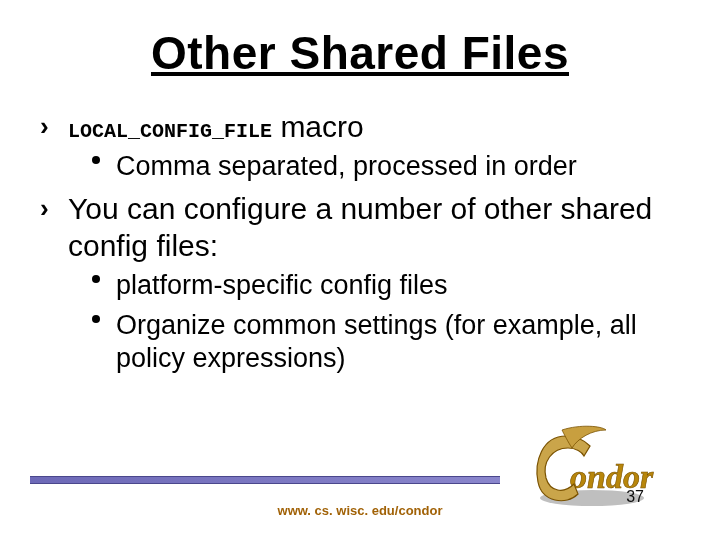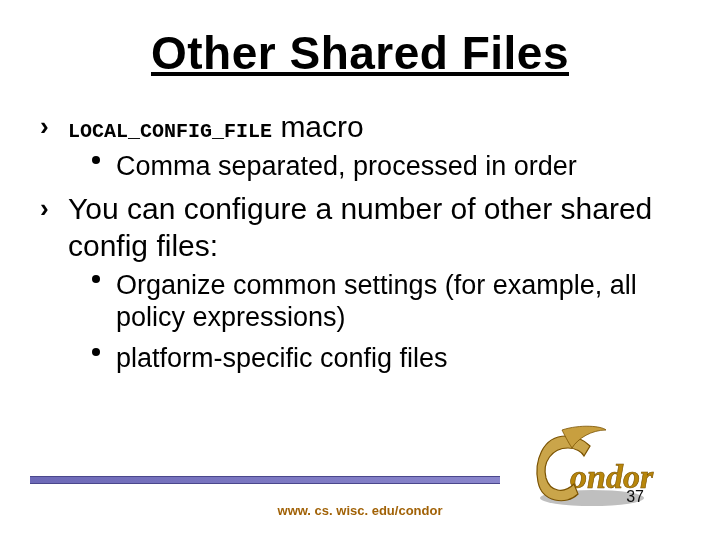--- a/index.html
+++ b/index.html
@@ -135,26 +135,26 @@
       <span>Comma separated, processed in order</span>
     </div>
 
     <div class="l1">
       <span class="bullet">›</span>
       <span>You can configure a number of other shared config files:</span>
     </div>
 
     <div class="l2">
       <span class="bullet"></span>
-      <span>Organize common settings (for example, all policy expressions)</span>
+      <span>platform-specific config files</span>
     </div>
 
     <div class="l2">
       <span class="bullet"></span>
-      <span>platform-specific config files</span>
+      <span>Organize common settings (for example, all policy expressions)</span>
     </div>
 
   </div>
 
   <div class="footer-line"></div>
 
   <div class="footer-url">www. cs. wisc. edu/condor</div>
 
   <div class="slide-number">37</div>
 

